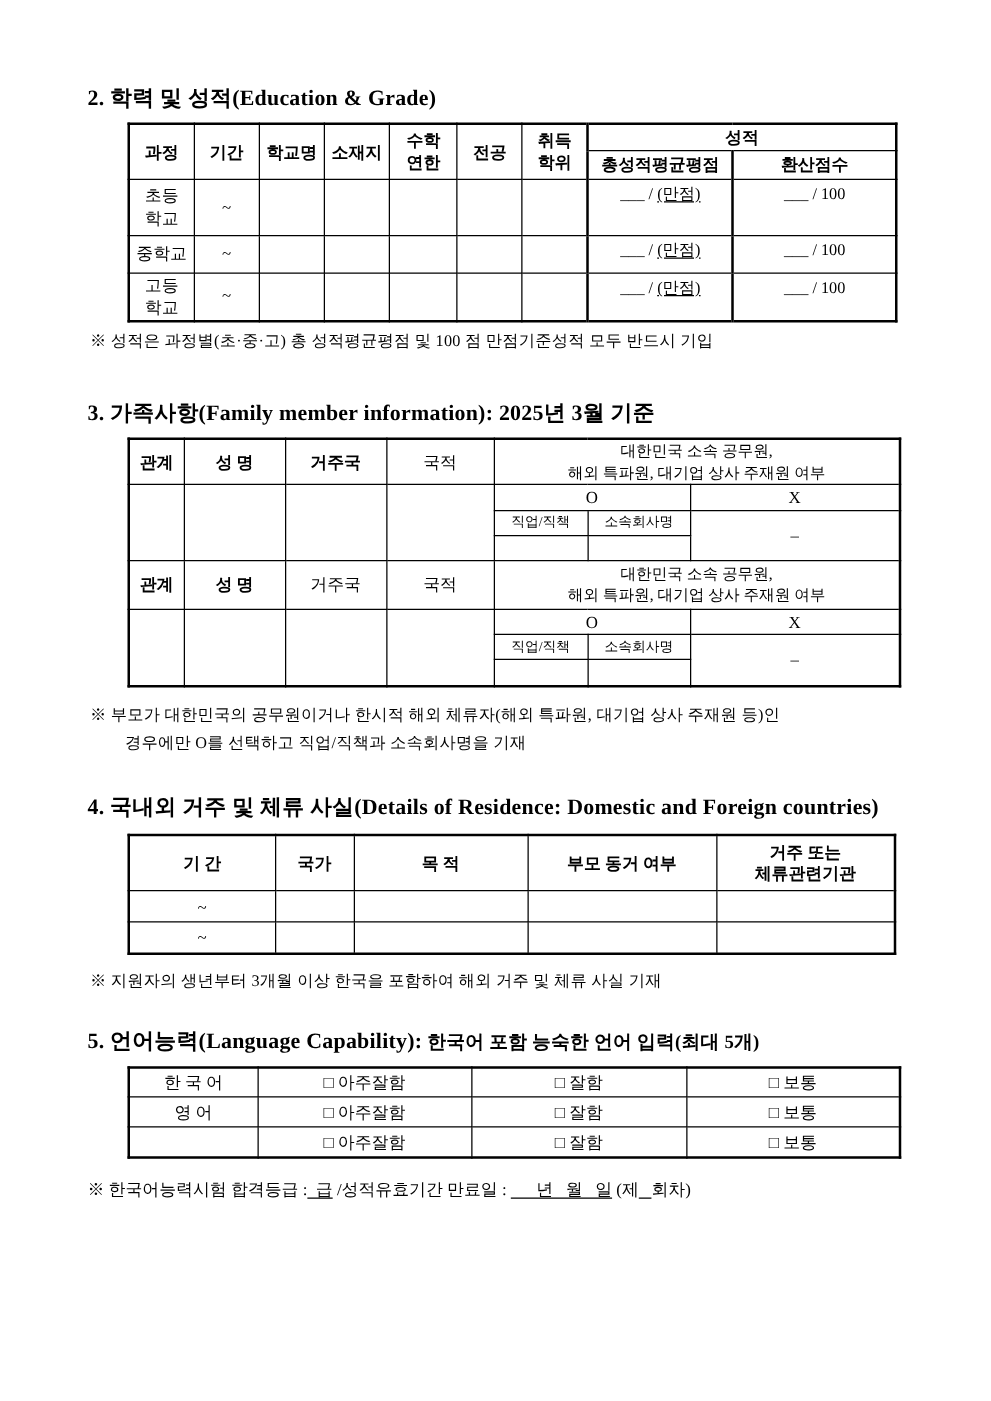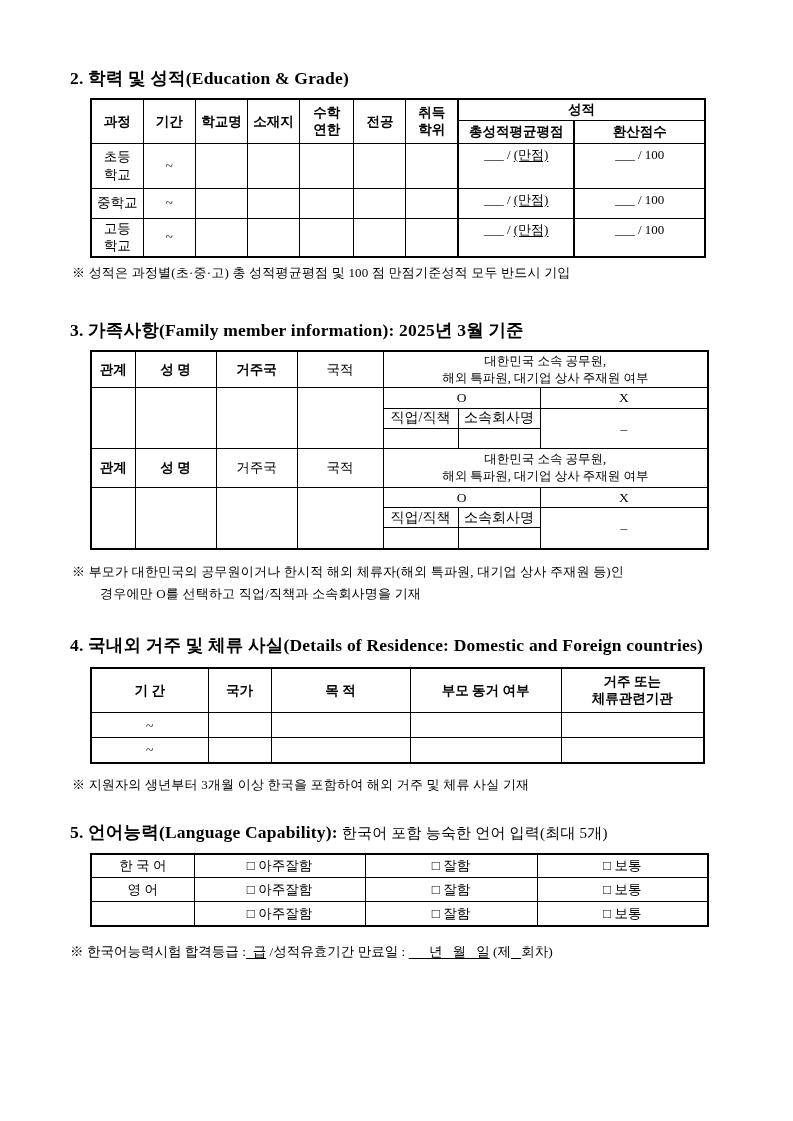--- a/index.html
+++ b/index.html
@@ -12,47 +12,47 @@
     color:#000;
     font-family:"Liberation Serif","DejaVu Serif",serif;
   }
   .sec-heading {
     font-size:17.5px;
     font-weight:bold;
     margin:0;
     white-space:nowrap;
     letter-spacing:0.2px;
   }
-  .sec-heading .reg { font-weight:normal; font-size:15px; }
+  .sec-heading .reg { font-weight:bold; font-size:15px; }
 
   table {
     border-collapse:collapse;
     table-layout:fixed;
-    margin-left:20px;
+    margin-left:32px;
     border:2px solid #000;
   }
   td {
     border:1px solid #000;
     font-size:13.5px;
     text-align:center;
     vertical-align:middle;
     padding:1px 2px;
     overflow:hidden;
     line-height:1.3;
   }
   tr.hdr td, td.b { font-weight:bold; }
   td.n { font-weight:normal; }
   .bl2 { border-left:2px solid #000; }
   td.score {
     vertical-align:top;
     padding-top:3px;
     font-size:13px;
     white-space:nowrap;
   }
-  td.small { font-size:14px; padding:0 1px; }
+  td.small { font-size:11px; padding:0 1px; }
   td.status { font-size:12.5px; line-height:1.35; }
   .ul { text-decoration:underline; text-underline-offset:2px; }
   .note {
     font-size:13px;
     margin:6px 0 0 2px;
     white-space:nowrap;
     letter-spacing:0.2px;
   }
   .note .b { font-weight:normal; }
   .note2line { margin-left:22px; margin-top:4px; }

